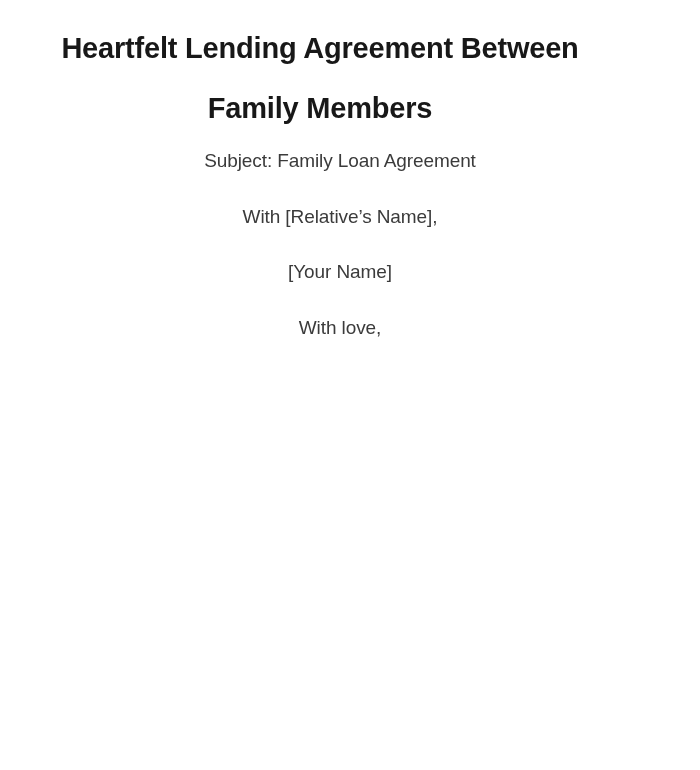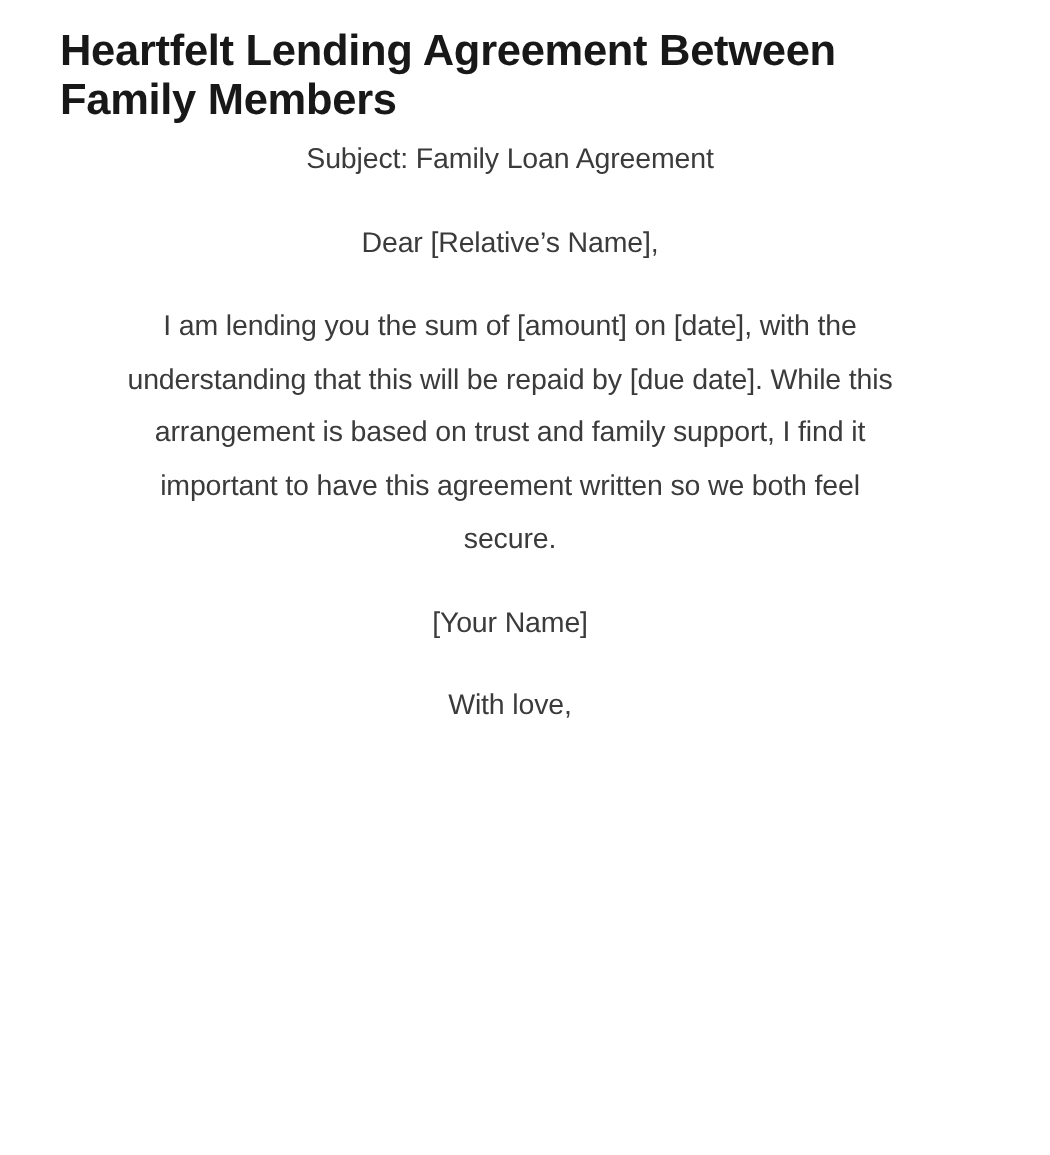--- a/index.html
+++ b/index.html
@@ -14,24 +14,25 @@
     box-sizing: border-box;
     background: #ffffff;
     padding: 18px 20px 0 40px;
     overflow: hidden;
     font-family: "Liberation Sans", sans-serif;
   }
   .doc-title {
     margin: 0 0 5px 0;
     max-width: 560px;
     font-size: 29px;
-    line-height: 33px;
+    line-height: 60px;
     font-weight: 700;
     color: #181818;
     letter-spacing: -0.2px;
+    text-align: center;
   }
   .doc-paragraph {
     margin: 0 0 20px 0;
     max-width: 600px;
     font-size: 19px;
     line-height: 35.5px;
     font-weight: 400;
     color: #3b3b3b;
     white-space: pre-line;
     letter-spacing: -0.1px;
@@ -39,26 +40,21 @@
   }
 </style>
 </head>
 <body>
 
 <div class="page">
   <h1 class="doc-title">Heartfelt Lending Agreement Between Family Members</h1>
 
   <p class="doc-paragraph">Subject: Family Loan Agreement</p>
 
-  <p class="doc-paragraph">Dear [Relative’s Name],</p>
+  <p class="doc-paragraph">With [Relative’s Name],</p>
 
-  <p class="doc-paragraph">I am lending you the sum of [amount] on [date], with the
-understanding that this will be repaid by [due date]. While this
-arrangement is based on trust and family support, I find it
-important to have this agreement written so we both feel
-secure.</p>
 
 
 
   <p class="doc-paragraph">[Your Name]</p>
 
   <p class="doc-paragraph">With love,</p>
 </div>
 
 </body></html>

